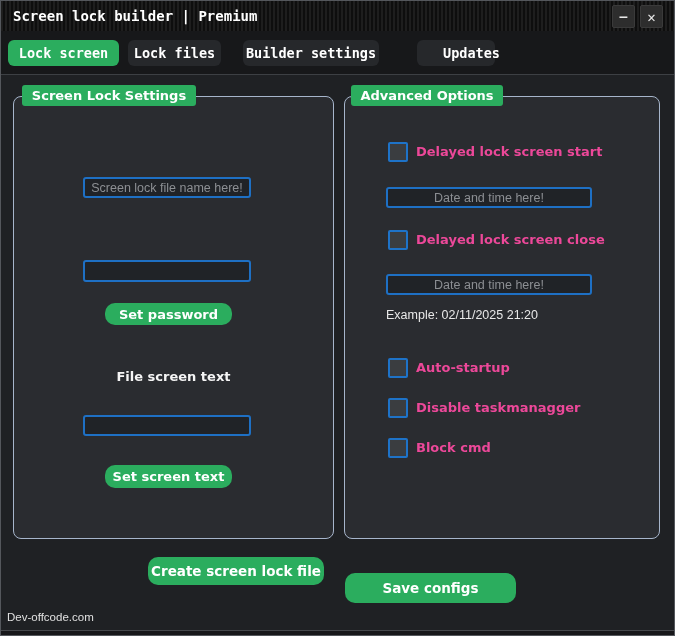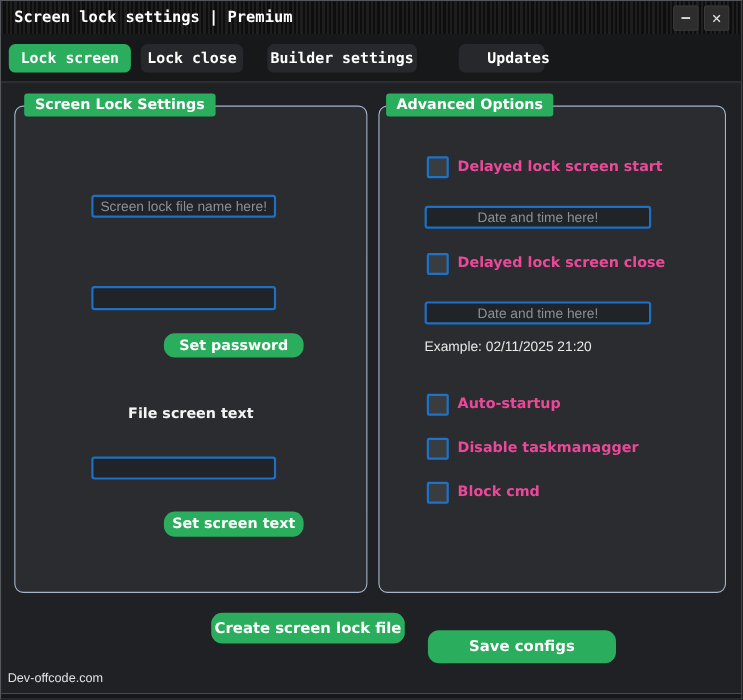--- a/index.html
+++ b/index.html
@@ -80,21 +80,21 @@
     border: 2px solid #1e70c4; border-radius: 3px;
     color: #cccccc; text-align: center; outline: none;
     font-family: "Liberation Sans", sans-serif; font-size: 12.5px;
   }
   .tb::placeholder { color: #8c8f93; opacity: 1; }
 
   .btn {
     position: absolute; background: #2bad5e; border: none; border-radius: 10px;
     color: #ffffff; font-family: "DejaVu Sans", sans-serif;
     font-weight: 700; font-size: 13px; cursor: pointer;
-    display: flex; align-items: center; justify-content: center; white-space: nowrap; margin-left: 44px;
+    display: flex; align-items: center; justify-content: center; white-space: nowrap;
   }
 
   .cb {
     position: absolute; width: 20px; height: 20px;
     background: #3a3d40; border: 2px solid #1e73c8; border-radius: 2px;
     cursor: pointer;
   }
   .cb-lbl {
     position: absolute; left: 415px; height: 20px; line-height: 20px;
     color: #ec4899; font-weight: 700; font-size: 13px; white-space: nowrap;
@@ -119,32 +119,32 @@
     position: absolute; left: 0; top: 630px; width: 673px; height: 5px;
     background: #17171a;
   }
 </style>
 </head>
 <body>
 
 <div class="window">
 
   <div class="titlebar">
-    <span class="title-text">Screen lock settings | Premium</span>
+    <span class="title-text">Screen lock builder | Premium</span>
     <div class="win-btn min">
       <span>–</span>
     </div>
     <div class="win-btn close">
       <span>✕</span>
     </div>
   </div>
 
   <div class="tabbar">
     <div class="tab tab-1 active">Lock screen</div>
-    <div class="tab tab-2">Lock close</div>
+    <div class="tab tab-2">Lock files</div>
     <div class="tab tab-3">Builder settings</div>
     <div class="tab tab-4">Updates</div>
   </div>
 
   <div class="groupbox left"></div>
   <div class="groupbox right"></div>
   <div class="group-header left">Screen Lock Settings</div>
   <div class="group-header right">Advanced Options</div>
 
   <div class="lbl centered" style="top:132px;margin-top:48px;">File name</div>

